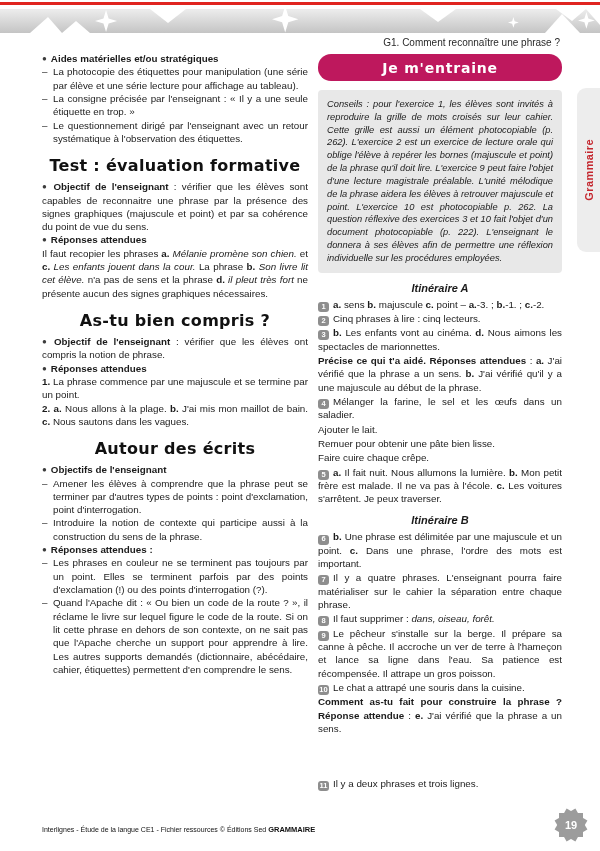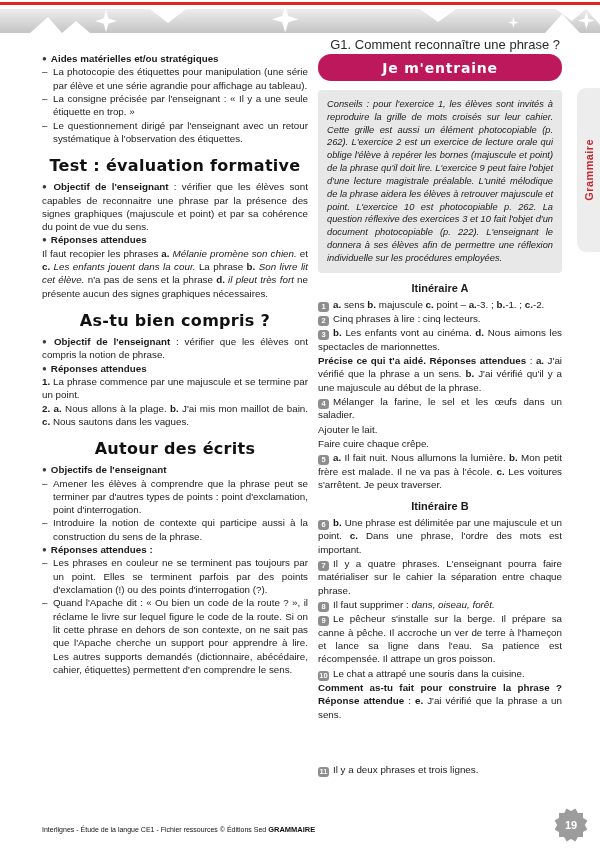--- a/index.html
+++ b/index.html
@@ -3,21 +3,21 @@
 <meta charset="utf-8">
 <style>
   html,body { margin:0; padding:0; background:#fff; }
   .page {
     position:relative; width:600px; height:851px; background:#ffffff;
     font-family:"Liberation Sans", sans-serif; color:#1b1b1b; overflow:hidden;
   }
   
   .top-line { position:absolute; top:2px; left:0; width:600px; height:3px; }
   .band { position:absolute; top:9px; left:0; width:600px; height:24px; }
-  .header-title { position:absolute; top:37px; right:40px; font-size:13px; color:#2a2a2a; }
+  .header-title { position:absolute; top:37px; right:40px; font-size:10px; color:#2a2a2a; }
   
   .side-tab {
     position:absolute; right:0; top:88px; width:23px; height:164px;
     background:#ededed; border-radius:9px 0 0 9px;
     display:flex; align-items:center; justify-content:center;
   }
   .side-tab span {
     writing-mode:vertical-rl; transform:rotate(180deg);
     font-weight:bold; font-size:11px; letter-spacing:.4px;
   }
@@ -40,21 +40,21 @@
   .banner {
     height:27px; border-radius:13px; margin:2px 0 9px;
     display:flex; align-items:center; justify-content:center;
     color:#fff; font-family:"DejaVu Sans", sans-serif; font-weight:bold;
     font-size:14px; letter-spacing:.8px;
   }
   .conseils {
     border-radius:4px; padding:8px 9px; font-style:italic;
     font-size:9.3px; line-height:1.38; text-align:justify; color:#222;
   }
-  .itin-head { text-align:center; font-weight:bold; font-size:11px; margin:9px 0 4px; }
+  .itin-head { text-align:center; font-weight:bold; font-size:11px; margin:9px 0 4px;font-style:italic; }
   .ex-item { font-size:9.8px; line-height:1.36; text-align:justify; margin:0 0 1px; }
   .badge {
     display:inline-flex; width:11px; height:10px; border-radius:3px;
     color:#fff; font-size:7.5px; font-weight:bold;
     align-items:center; justify-content:center; margin-right:4px;
     transform:translateY(1px);
   }
   
   .footer-text { position:absolute; left:42px; bottom:17px; font-size:7px; color:#111; }
   .footer-text b { font-size:7.5px; }
@@ -101,21 +101,21 @@
   <div class="side-tab">
     <span style="color: rgb(196, 39, 46);">Grammaire</span>
   </div>
 
   <div class="col-left">
 
     <p class="body"><span class="bul">●</span><span class="blabel">Aides matérielles et/ou stratégiques</span></p>
     <div>
         <div class="dash-item">
           <span class="dash">–</span>
-          <div class="dtext">La photocopie des étiquettes pour manipulation (une série par élève et une série agrandie pour affichage au tableau).</div>
+          <div class="dtext">La photocopie des étiquettes pour manipulation (une série par élève et une série lecture pour affichage au tableau).</div>
         </div>
         <div class="dash-item">
           <span class="dash">–</span>
           <div class="dtext">La consigne précisée par l'enseignant : « Il y a une seule étiquette en trop. »</div>
         </div>
         <div class="dash-item">
           <span class="dash">–</span>
           <div class="dtext">Le questionnement dirigé par l'enseignant avec un retour systématique à l'observation des étiquettes.</div>
         </div>
       </div>
@@ -166,20 +166,21 @@
     <div class="conseils" style="background: rgb(232, 232, 232);">Conseils : pour l'exercice 1, les élèves sont invités à reproduire la grille de mots croisés sur leur cahier. Cette grille est aussi un élément photocopiable (p. 262). L'exercice 2 est un exercice de lecture orale qui oblige l'élève à repérer les bornes (majuscule et point) de la phrase qu'il doit lire. L'exercice 9 peut faire l'objet d'une lecture magistrale préalable. L'unité mélodique de la phrase aidera les élèves à retrouver majuscule et point. L'exercice 10 est photocopiable p. 262. La question réflexive des exercices 3 et 10 fait l'objet d'un document photocopiable (p. 222). L'enseignant le donnera à ses élèves afin de permettre une réflexion individuelle sur les procédures employées.</div>
 
     <div class="itin-head">Itinéraire A</div>
     <div>
         <div class="ex-item"><span class="badge" style="background: rgb(142, 142, 142);">1</span><span class="b">a.</span><span> sens </span><span class="b">b.</span><span> majuscule </span><span class="b">c.</span><span> point – </span><span class="b">a.</span><span>-3. ; </span><span class="b">b.</span><span>-1. ; </span><span class="b">c.</span><span>-2.</span></div>
         <div class="ex-item"><span class="badge" style="background: rgb(142, 142, 142);">2</span><span>Cinq phrases à lire : cinq lecteurs.</span></div>
         <div class="ex-item"><span class="badge" style="background: rgb(142, 142, 142);">3</span><span class="b">b.</span><span> Les enfants vont au cinéma. </span><span class="b">d.</span><span> Nous aimons les spectacles de marionnettes.</span></div>
         <div class="ex-item"><span class="b">Précise ce qui t'a aidé. Réponses attendues</span><span> : </span><span class="b">a.</span><span> J'ai vérifié que la phrase a un sens. </span><span class="b">b.</span><span> J'ai vérifié qu'il y a une majuscule au début de la phrase.</span></div>
         <div class="ex-item"><span class="badge" style="background: rgb(142, 142, 142);">4</span><span>Mélanger la farine, le sel et les œufs dans un saladier.</span></div>
         <div class="ex-item"><span>Ajouter le lait.</span></div>
+        <div class="ex-item"><span>Remuer pour obtenir une pâte bien lisse.</span></div>
         <div class="ex-item"><span>Faire cuire chaque crêpe.</span></div>
         <div class="ex-item"><span class="badge" style="background: rgb(142, 142, 142);">5</span><span class="b">a.</span><span> Il fait nuit. Nous allumons la lumière. </span><span class="b">b.</span><span> Mon petit frère est malade. Il ne va pas à l'école. </span><span class="b">c.</span><span> Les voitures s'arrêtent. Je peux traverser.</span></div>
       </div>
 
     <div class="itin-head">Itinéraire B</div>
     <div>
         <div class="ex-item"><span class="badge" style="background: rgb(142, 142, 142);">6</span><span class="b">b.</span><span> Une phrase est délimitée par une majuscule et un point. </span><span class="b">c.</span><span> Dans une phrase, l'ordre des mots est important.</span></div>
         <div class="ex-item"><span class="badge" style="background: rgb(142, 142, 142);">7</span><span>Il y a quatre phrases. L'enseignant pourra faire matérialiser sur le cahier la séparation entre chaque phrase.</span></div>
         <div class="ex-item"><span class="badge" style="background: rgb(142, 142, 142);">8</span><span>Il faut supprimer : </span><span class="i">dans, oiseau, forêt.</span></div>
         <div class="ex-item"><span class="badge" style="background: rgb(142, 142, 142);">9</span><span>Le pêcheur s'installe sur la berge. Il prépare sa canne à pêche. Il accroche un ver de terre à l'hameçon et lance sa ligne dans l'eau. Sa patience est récompensée. Il attrape un gros poisson.</span></div>

